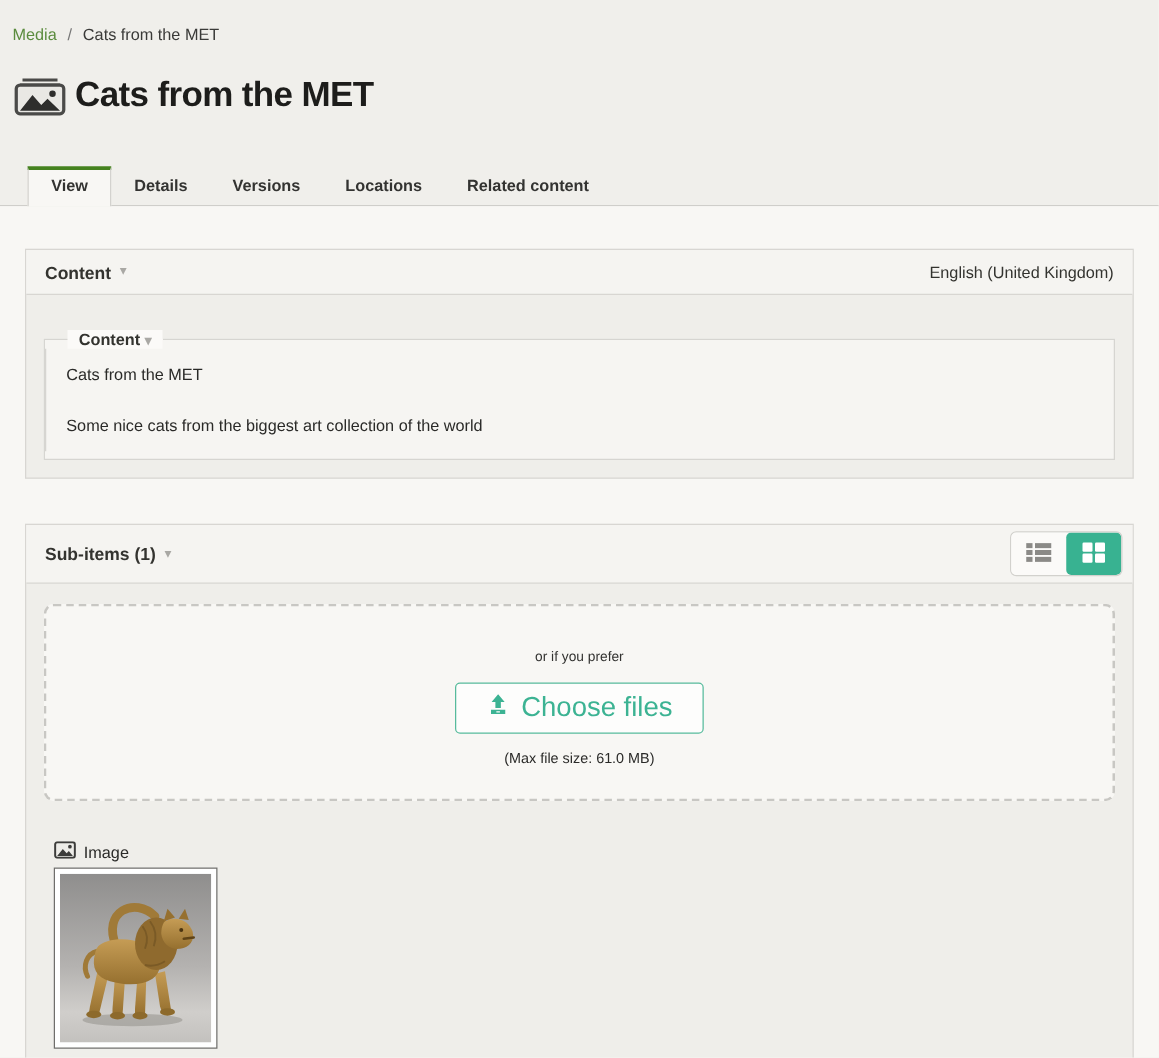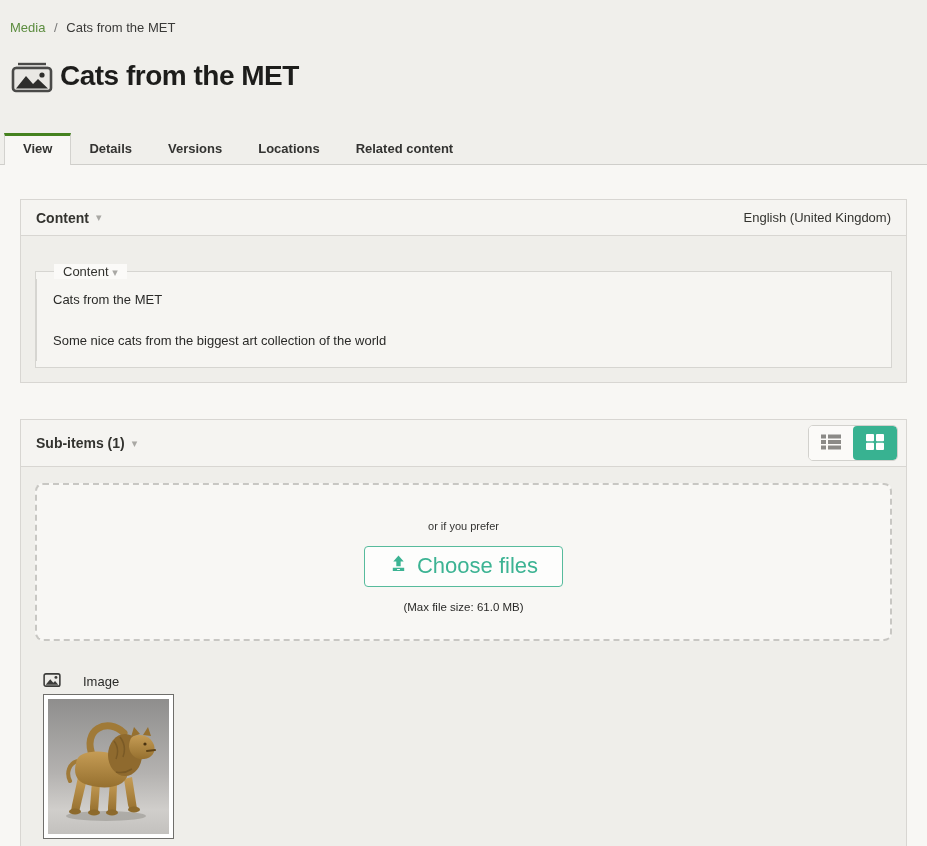--- a/index.html
+++ b/index.html
@@ -12,21 +12,21 @@
   
   .topbar { background:#f0efeb; padding-top:20px; }
   .breadcrumb { padding:0 10px; font-size:13px; color:#3a3a38; }
   .breadcrumb a { color:#5b8c3e; text-decoration:none; cursor:pointer; }
   .breadcrumb .sep { color:#777; margin:0 5px; }
   .title-row { display:flex; align-items:center; gap:6px; padding:0 10px; margin-top:24px; }
   .title-row h1 { font-size:28px; font-weight:bold; color:#1d1d1b; letter-spacing:-0.5px; line-height:32px; }
   .gallery-icon svg { display:block; }
   .subtitle { margin-left:58px; margin-top:2px; font-size:15px; color:#9a9995; }
   
-  .tabbar { display:flex; margin-top:40px; padding-left:4px; border-bottom:1px solid #cfcecа; border-bottom:1px solid #cfceca; }
+  .tabbar { display:flex; margin-top:40px; padding-left:22px; border-bottom:1px solid #cfcecа; border-bottom:1px solid #cfceca; }
   .tab {
     font-size:13px; font-weight:bold; color:#333331;
     padding:8px 18px 8px; cursor:pointer; position:relative;
   }
   .tab.active {
     background:#f8f7f4;
     border:1px solid #d3d2ce; border-bottom:none;
     border-top:3px solid #45821f;
     padding-top:5px; margin-bottom:-1px;
   }
@@ -43,21 +43,21 @@
   .section-title { font-size:14px; font-weight:bold; color:#33332f; }
   .caret { color:#a9a8a4; font-size:11px; line-height:1; }
   .section-lang { font-size:13px; color:#33332f; }
   
   .content-body { padding:28px 14px 14px; }
   fieldset.content-fieldset {
     border:1px solid #d6d5d1; background:#f6f5f2; padding:0 0 6px 0;
   }
   fieldset.content-fieldset legend {
     margin-left:18px; padding:0 9px; background:#fbfaf8;
-    font-size:13px; font-weight:normal; color:#33332f; cursor:pointer;
+    font-size:13px; font-weight:bold; color:#33332f; cursor:pointer;
   }
   .field-row { display:flex; }
   .field-label {
     width:165px; flex:0 0 165px; text-align:right;
     font-size:13px; font-weight:bold; color:#33332f;
     padding:13px 14px 13px 0;
   }
   .field-value {
     flex:1; border-left:1px solid #d6d5d1;
     font-size:13px; color:#2a2a28; padding:13px 16px;
@@ -82,21 +82,21 @@
   .drop-sub { font-size:11px; color:#333331; margin-top:13px; }
   .choose-btn {
     margin-top:14px; display:inline-flex; align-items:center; gap:9px;
     background:#fdfdfc; border:1px solid #57bb9c; border-radius:4px;
     color:#3cb393; font-size:22px; font-family:"Liberation Sans",sans-serif;
     padding:6px 24px 7px; cursor:pointer;
   }
   .max-size { font-size:11.5px; color:#2a2a28; margin-top:14px; }
   
   .item-label {
-    display:flex; align-items:center; gap:22px;
+    display:flex; align-items:center; gap:6px;
     margin:32px 0 4px 8px; font-size:13px; color:#2a2a28;text-align:center;
   }
   .image-card {
     margin-left:8px; width:131px; background:#ffffff;
     border:1px solid #6f6e6b; padding:4px; cursor:pointer;
   }
   .image-card svg { display:block; }
 </style>
 </head>
 <body>

